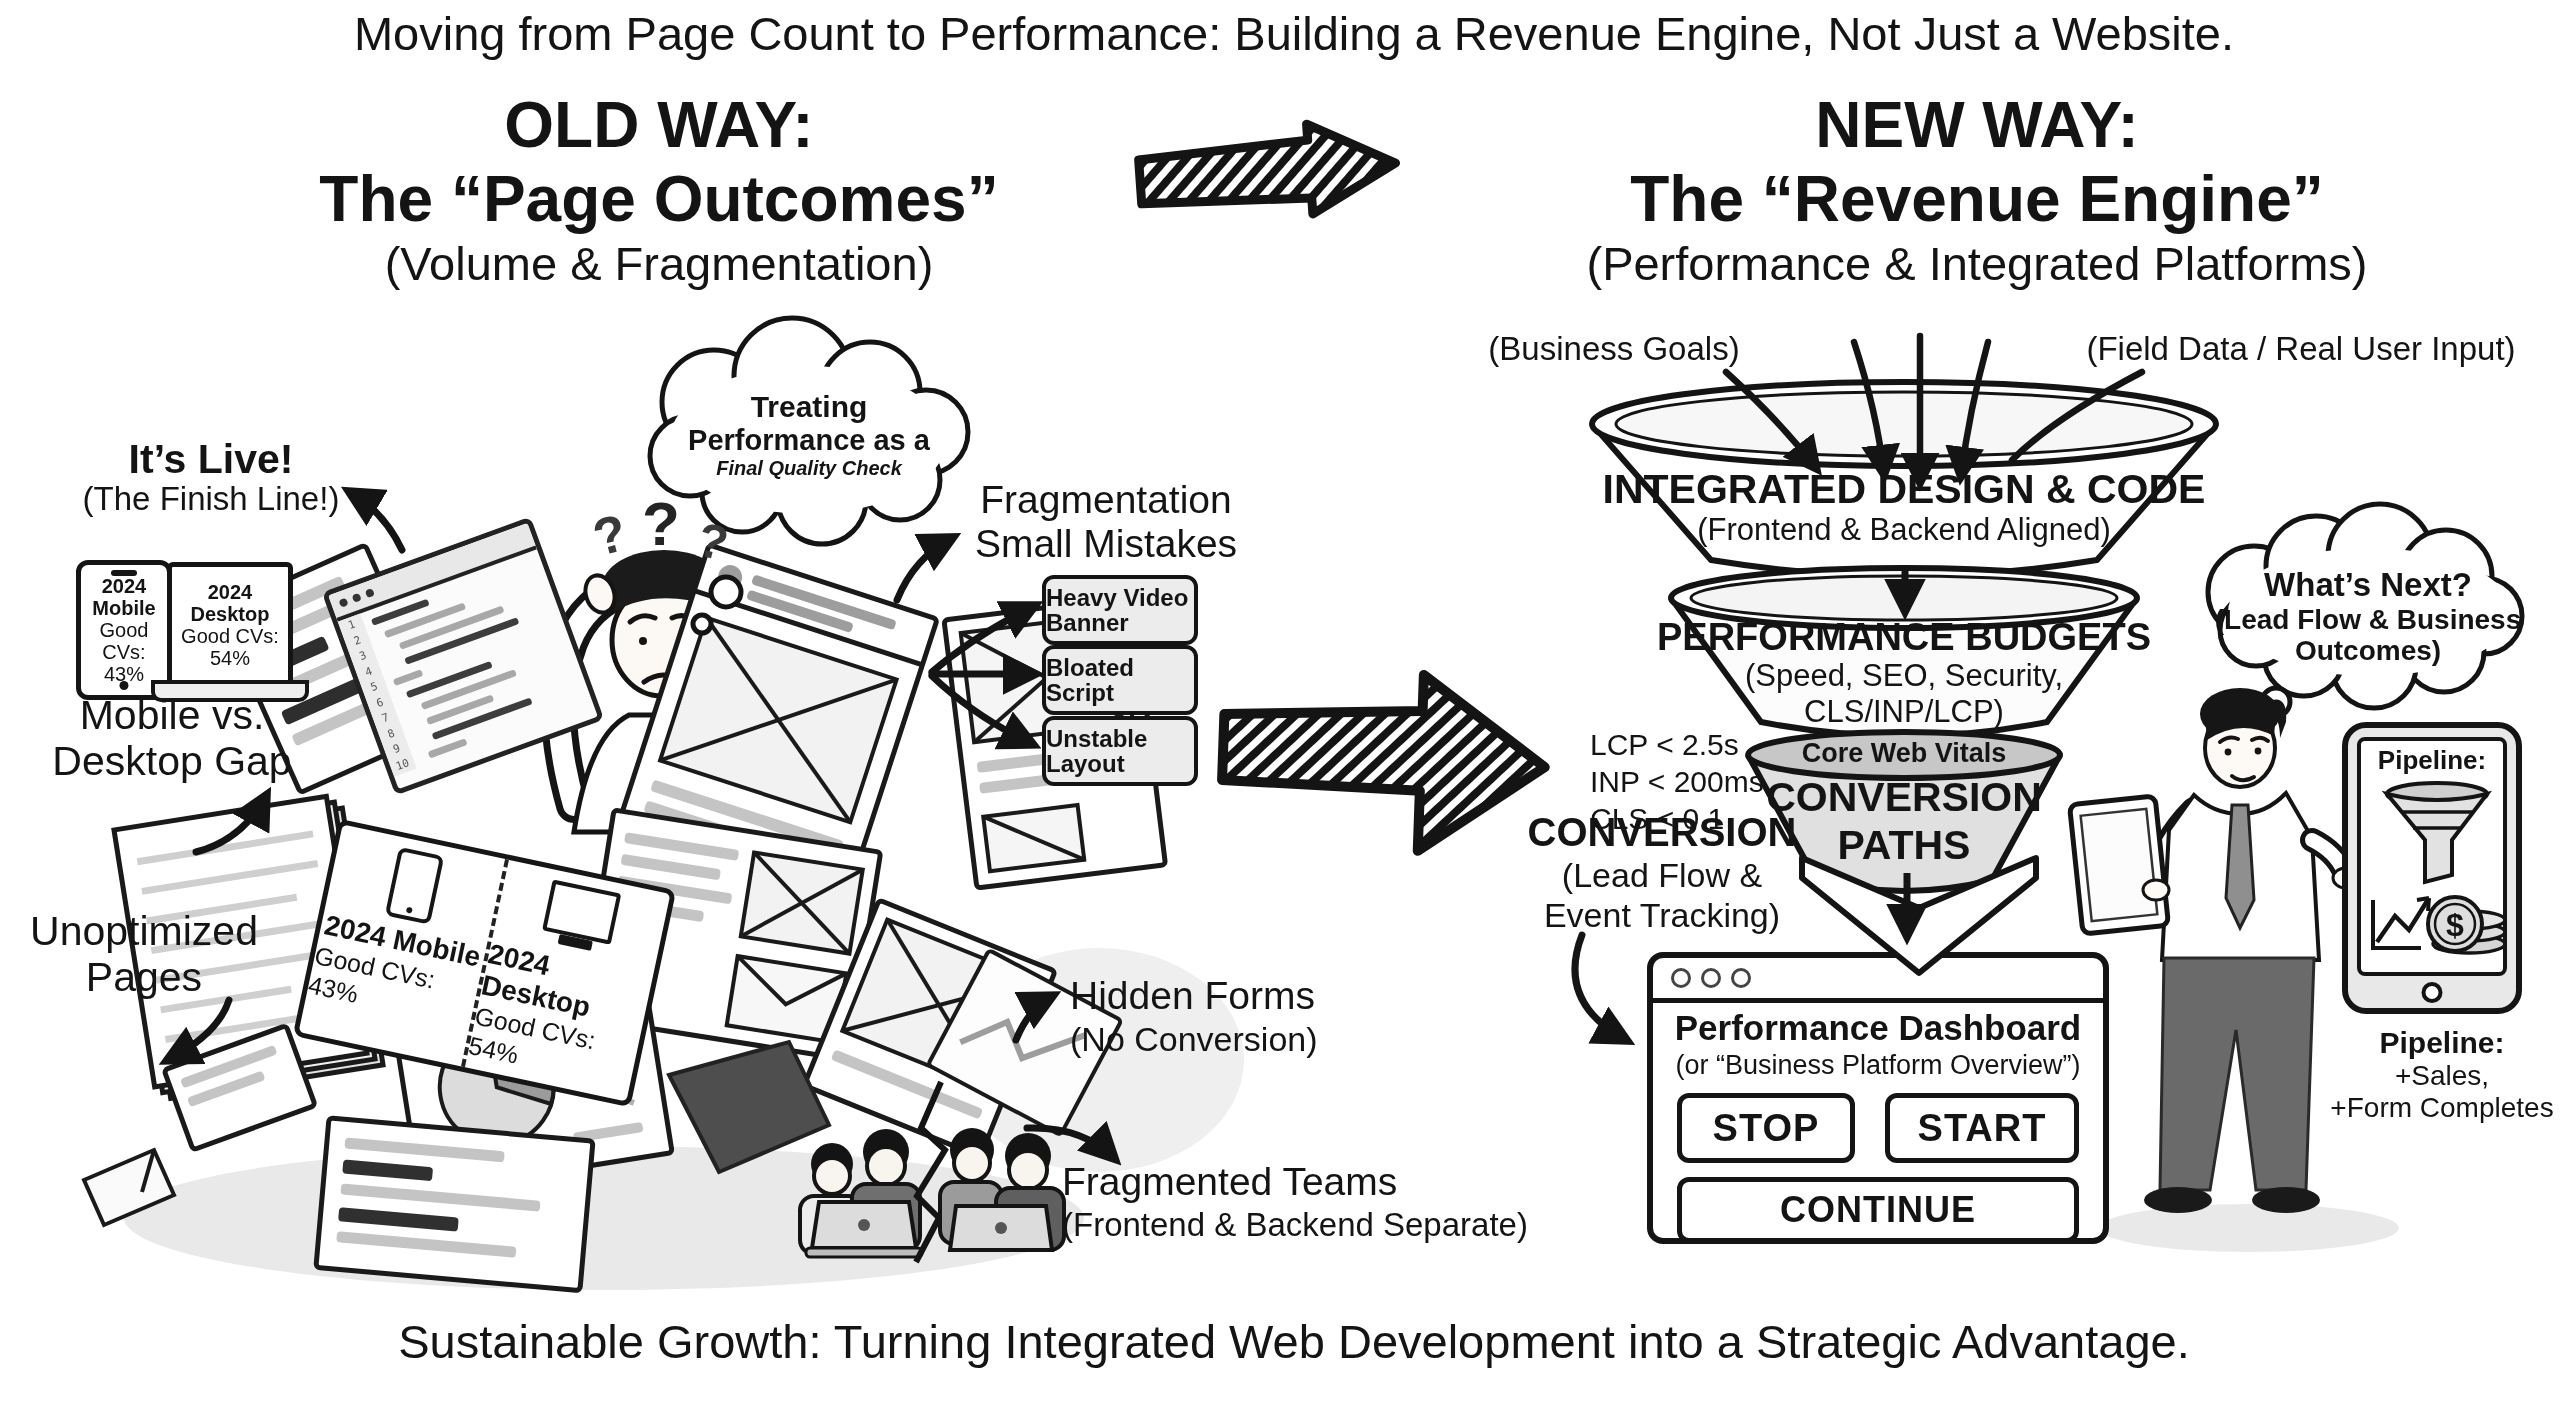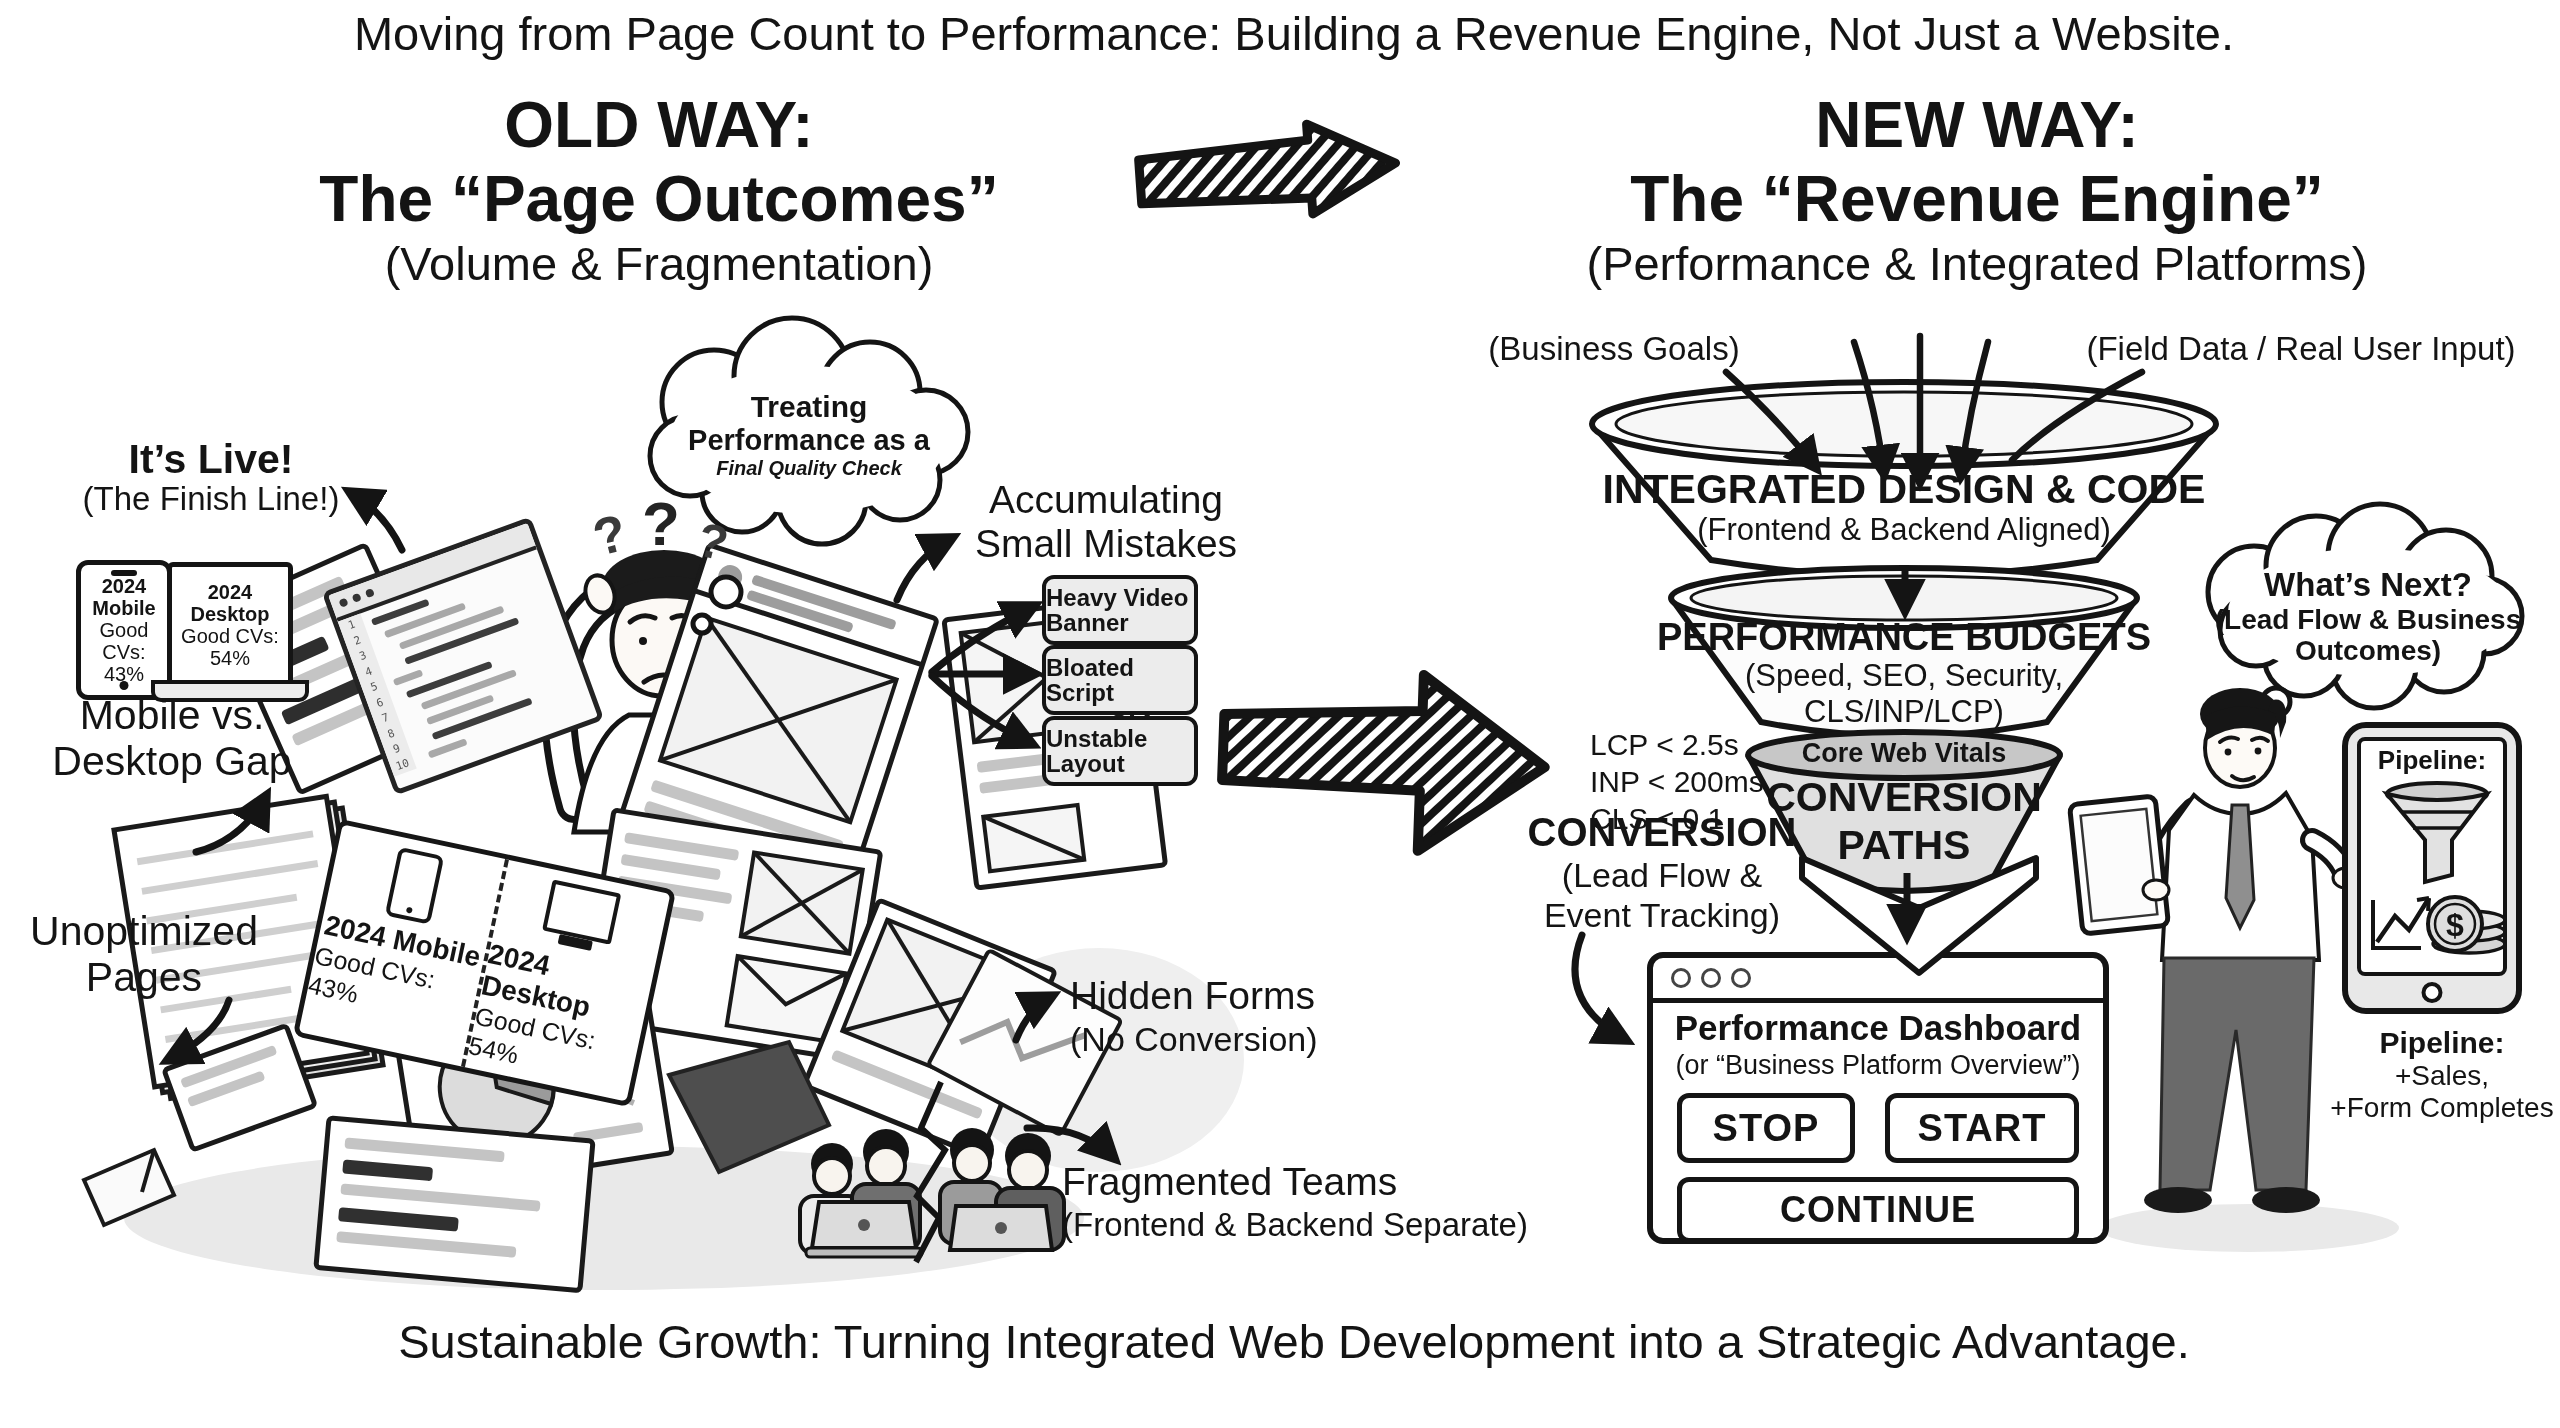--- a/index.html
+++ b/index.html
@@ -353,21 +353,21 @@
 <div class="t c" style="left:130px;top:954px;font-size:41px;font-weight:500;">Pages</div>
 
 <div class="t c b" style="left:795px;top:390px;font-size:30px;">Treating</div>
 <div class="t c b" style="left:795px;top:424px;font-size:29px;">Performance as a</div>
 <div class="t c b" style="left:795px;top:457px;font-size:20px;font-style:italic;">Final Quality Check</div>
 
 <div class="t" style="left:580px;top:505px;font-size:52px;color:#3a3a3a;transform:rotate(-14deg);font-weight:bold;">?</div>
 <div class="t" style="left:628px;top:488px;font-size:62px;color:#242424;font-weight:bold;">?</div>
 <div class="t" style="left:684px;top:514px;font-size:48px;color:#3a3a3a;transform:rotate(14deg);font-weight:bold;">?</div>
 
-<div class="t c" style="left:1092px;top:478px;font-size:39px;font-weight:500;">Accumulating</div>
+<div class="t c" style="left:1092px;top:478px;font-size:39px;font-weight:500;">Fragmentation</div>
 <div class="t c" style="left:1092px;top:522px;font-size:39px;font-weight:500;">Small Mistakes</div>
 <div class="mbox" style="top:575px;">Heavy Video Banner</div>
 <div class="mbox" style="top:645px;">Bloated Script</div>
 <div class="mbox" style="top:716px;">Unstable Layout</div>
 
 <div class="codewin">
   <div class="chdr">
     <span class="cdot"></span>
     <span class="cdot"></span>
     <span class="cdot"></span>

